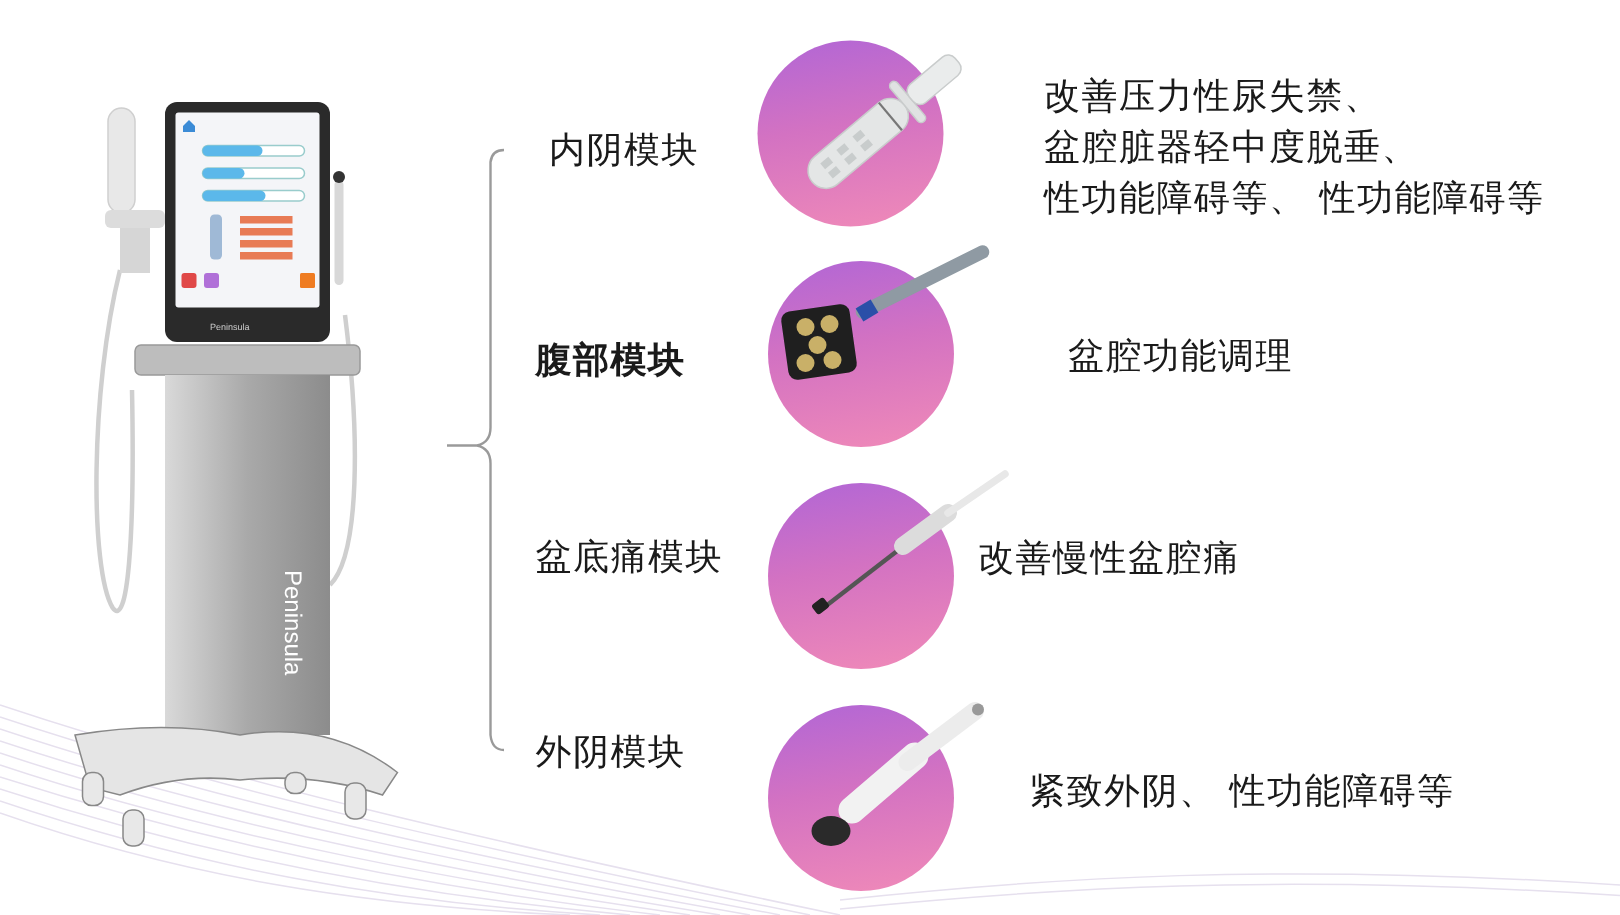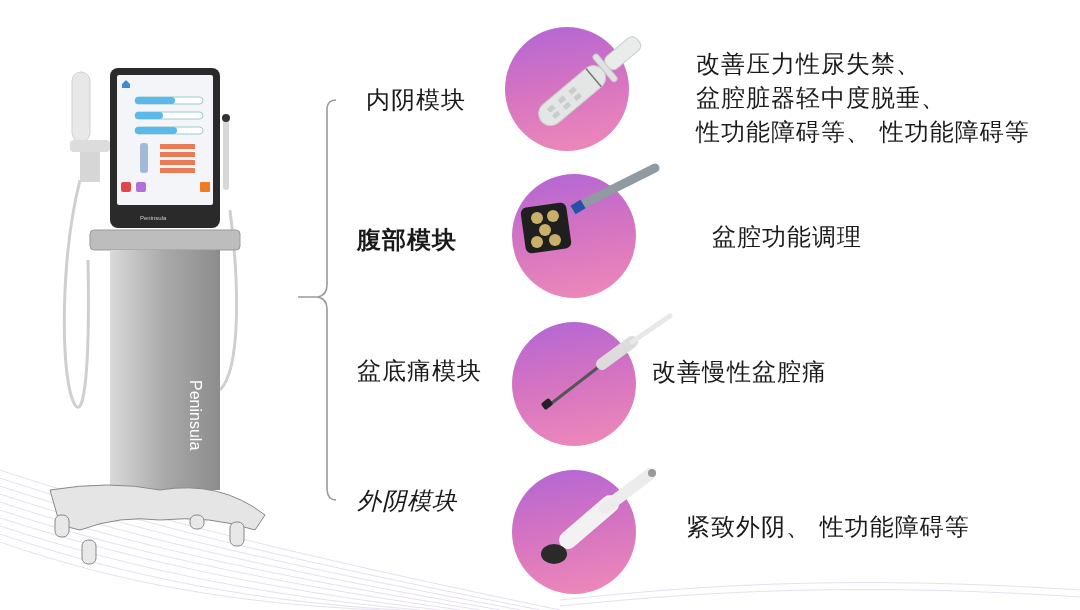--- a/index.html
+++ b/index.html
@@ -85,21 +85,21 @@
   <rect x="150" y="455" width="14" height="14" rx="6" fill="#e8e8e8" stroke="#888"></rect>
 </svg>
 
 <svg class="brace" viewBox="0 0 50 420">
   <path d="M46 10 Q38 10 37 18 L37 195 Q37 205 28 207 L8 207 L28 207 Q37 209 37 219 L37 400 Q38 410 46 410" fill="none" stroke="#9a9a9a" stroke-width="1.6"></path>
 </svg>
 
 <div class="module-label" style="left:366px; top:84px;">内阴模块</div>
 <div class="module-label" style="left:357px; top:224px;font-weight:bold;">腹部模块</div>
 <div class="module-label" style="left:357px; top:355px;text-align:right;">盆底痛模块</div>
-<div class="module-label" style="left:357px; top:485px;font-style:italic;">外阴模块</div>
+<div class="module-label" style="left:357px; top:485px;">外阴模块</div>
 
 <div class="circle" style="left:505px; top:27px;"></div>
 <svg class="probe" style="left:515px; top:18px;" width="150" height="120" viewBox="0 0 150 120">
   <g transform="rotate(-40 75 60)">
     <rect x="10" y="50" width="80" height="24" rx="12" fill="#e4e6e6" stroke="#c9cccc"></rect>
     <rect x="22" y="56" width="7" height="5" fill="#c8cccc"></rect>
       <rect x="36" y="56" width="7" height="5" fill="#c8cccc"></rect>
       <rect x="50" y="56" width="7" height="5" fill="#c8cccc"></rect>
     <rect x="22" y="64" width="7" height="5" fill="#c8cccc"></rect>
       <rect x="36" y="64" width="7" height="5" fill="#c8cccc"></rect>

